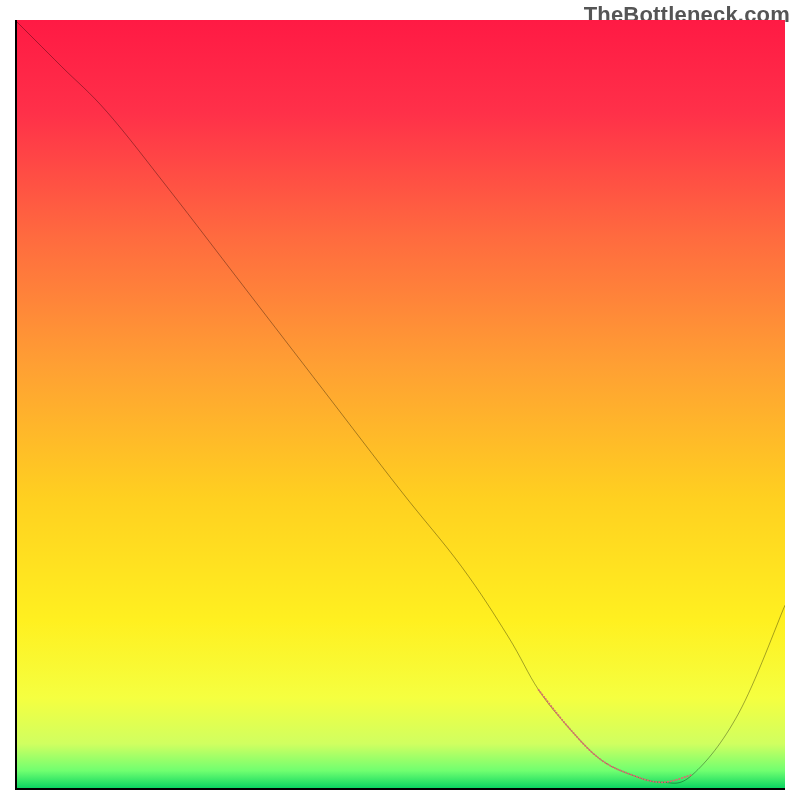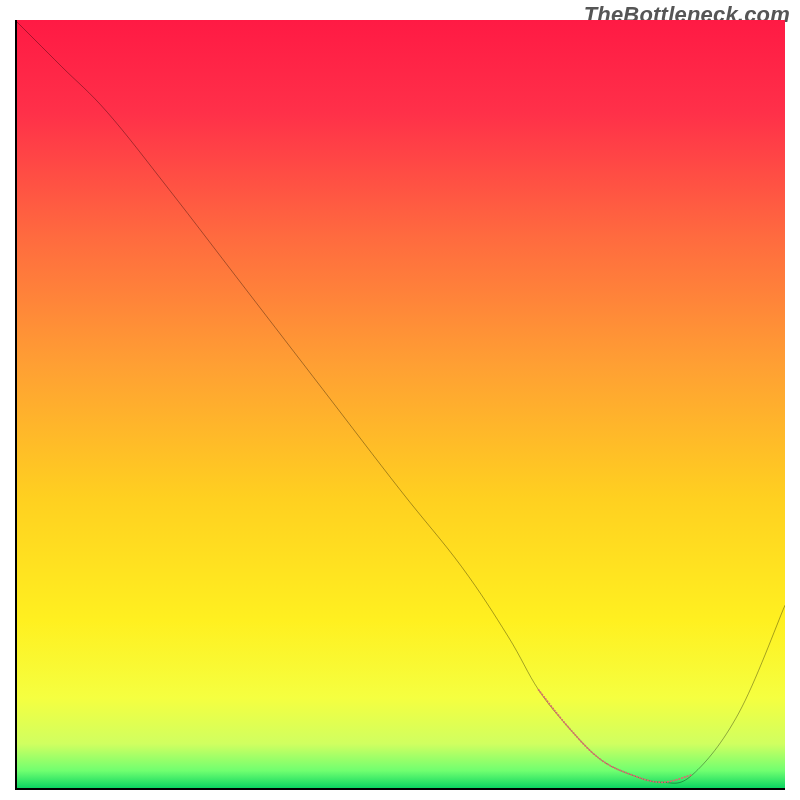--- a/index.html
+++ b/index.html
@@ -8,21 +8,20 @@
     width: 800px;
     height: 800px;
     background: #fff;
     font-family: Arial, Helvetica, sans-serif;
     overflow: hidden;
   }
   .wrap {
     position: relative;
     width: 800px;
     height: 800px;
-    font-style: italic;
   }
   .watermark {
     position: absolute;
     top: 2px;
     right: 10px;
     font-size: 22px;
     font-weight: 600;
     color: #555;
     letter-spacing: 0.2px;
     user-select: none;

